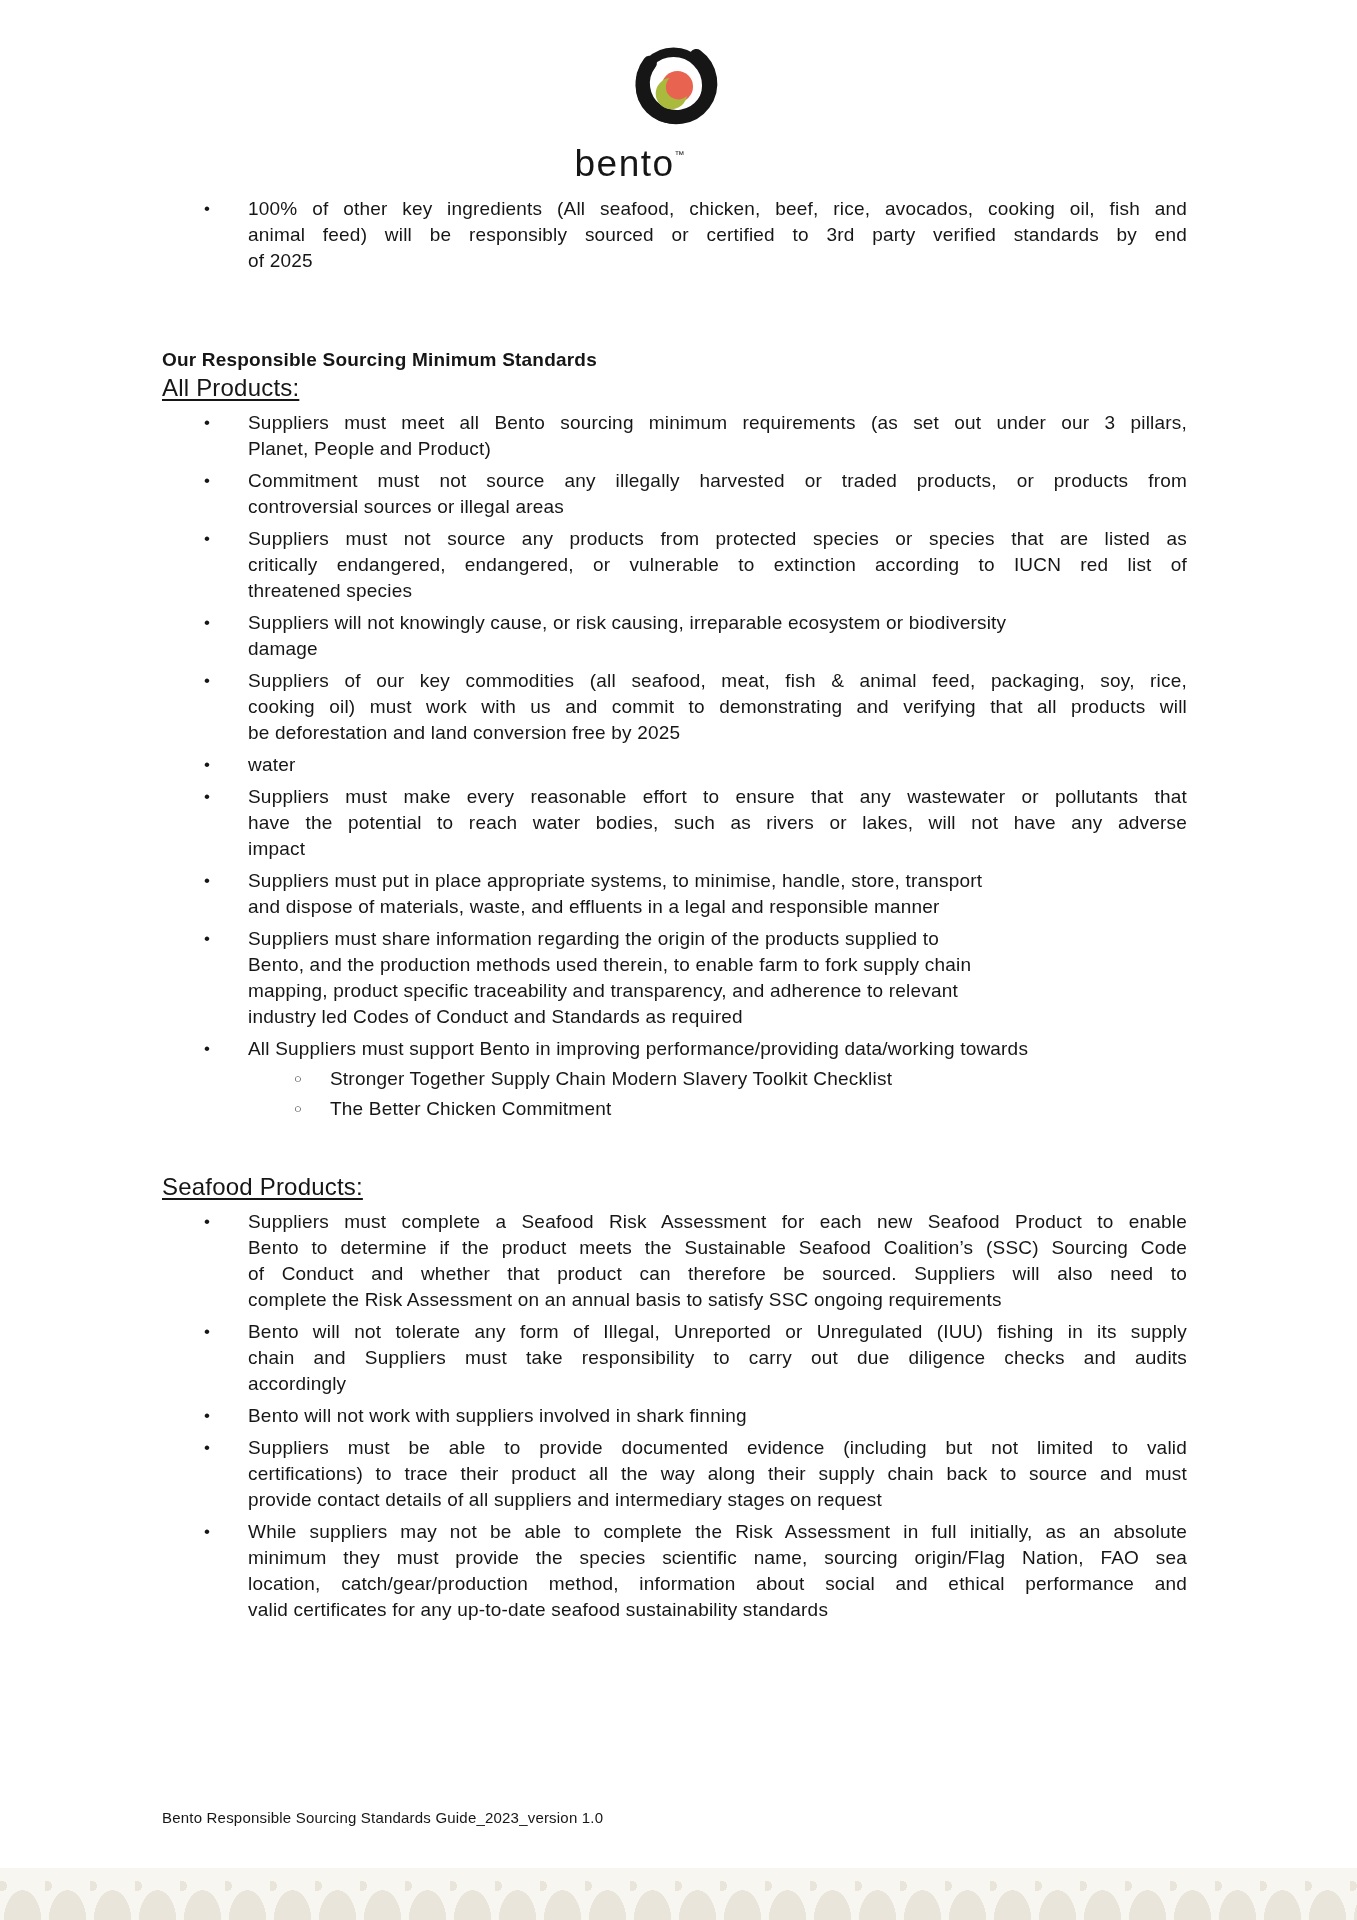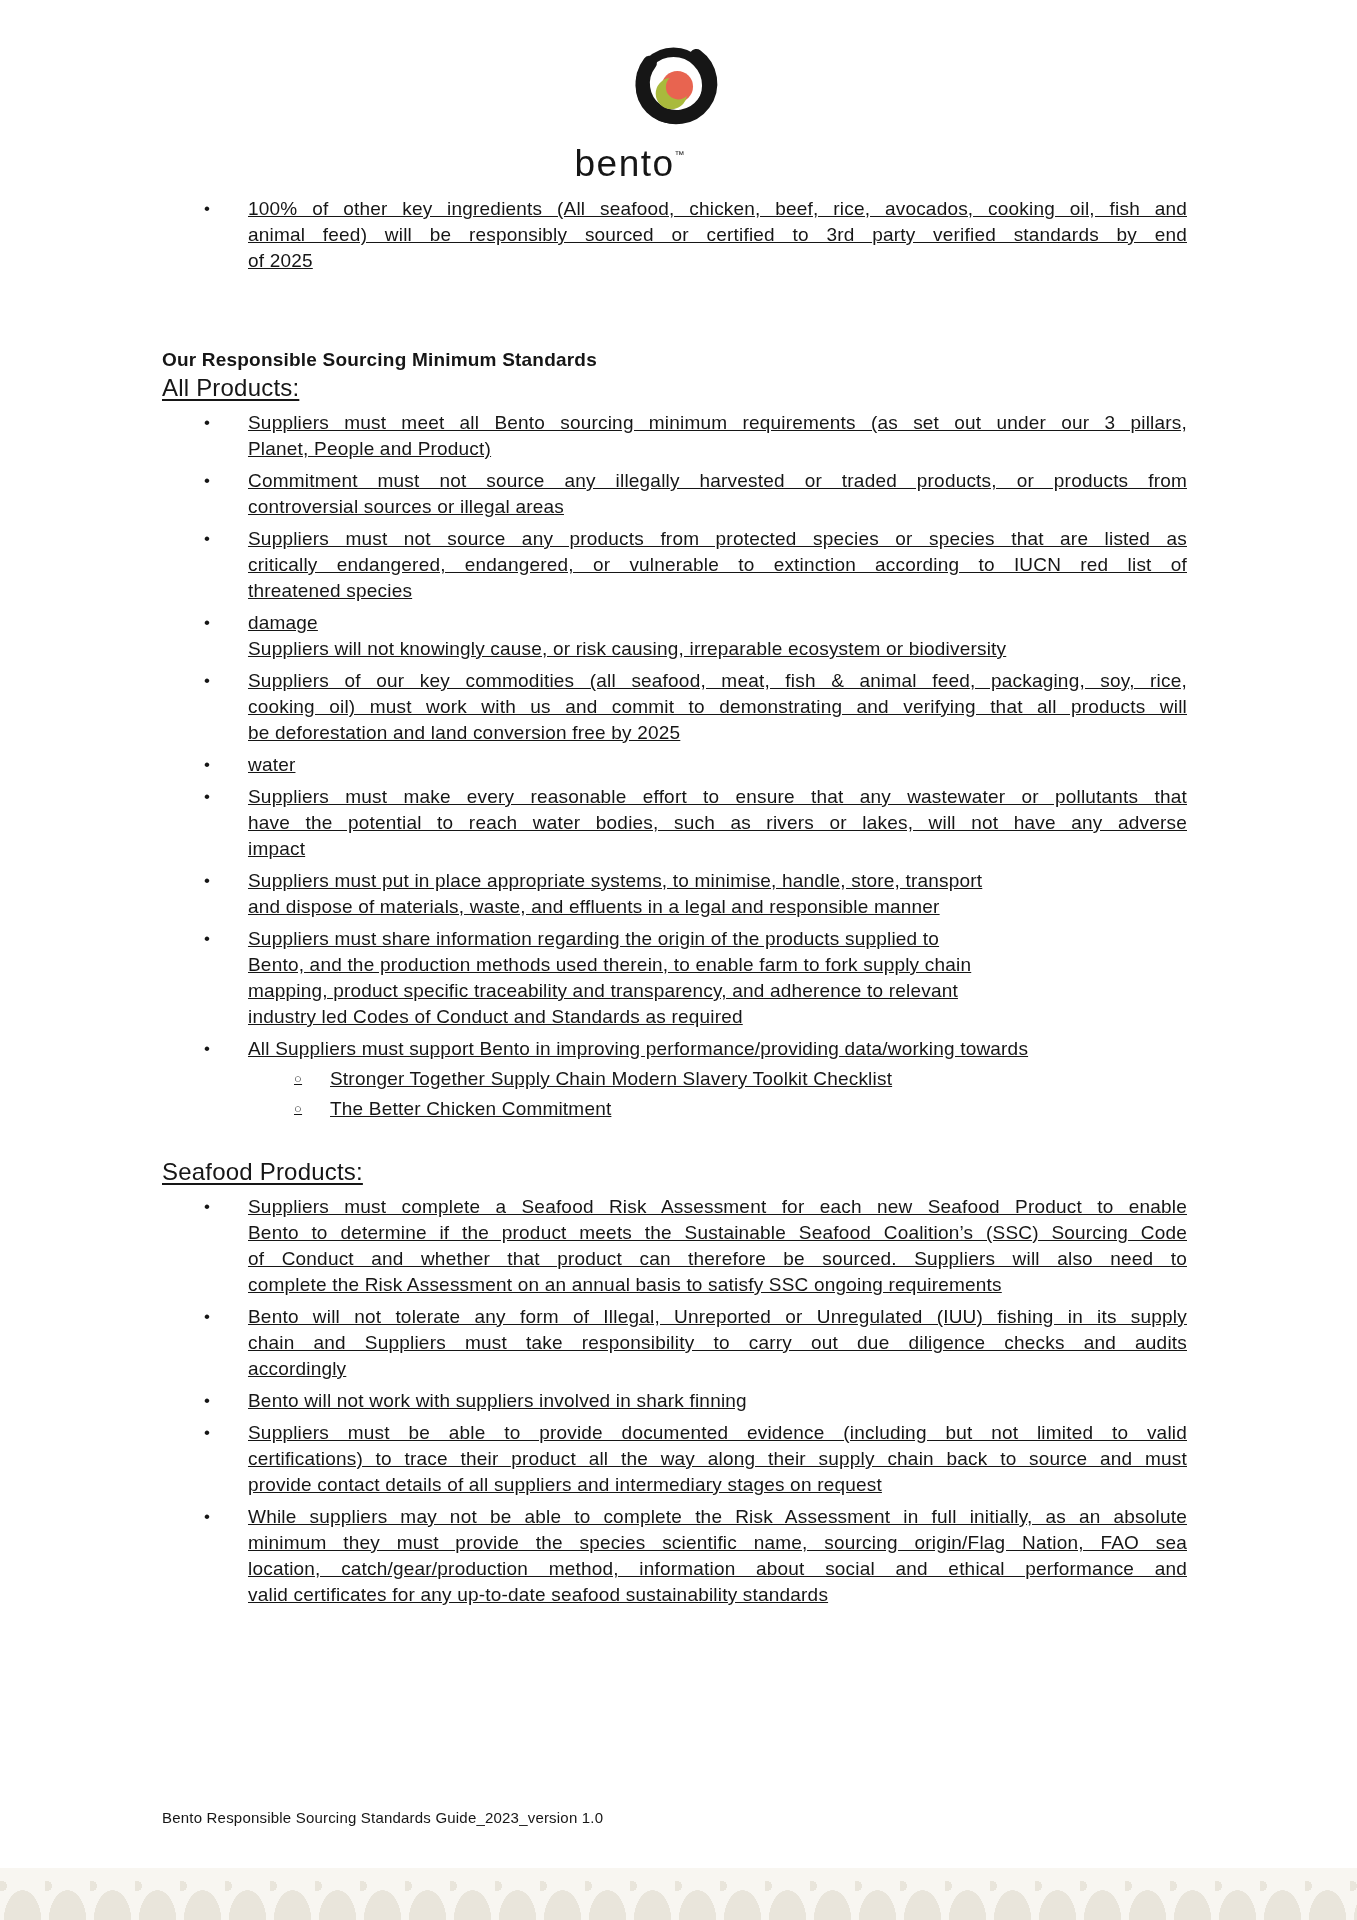--- a/index.html
+++ b/index.html
@@ -35,27 +35,27 @@
   .doc-heading{
     margin-top:72px;
     font-size:19px;line-height:28px;font-weight:bold;
   }
   .section-title{
     font-size:24px;line-height:28px;
     text-decoration:underline;
     text-underline-offset:3px;
   }
   .bullet-list{margin-top:8px;}
-  .section-title.second{margin-top:36px;}
+  .section-title.second{margin-top:51px;}
   .bullet-row{display:flex;margin-bottom:6px;}
   .marker{
     flex:0 0 86px;padding-left:42px;
     font-size:17px;line-height:26px;
   }
-  .bullet-body{flex:1;min-width:0;text-decoration:underline;}
+  .bullet-body{flex:1;min-width:0;}
   .line{font-size:19px;line-height:26px;white-space:normal;}
   .jl{text-align:justify;text-align-last:justify;}
   .sub-list{margin-top:2px;}
   .sub-row{display:flex;margin-top:4px;}
   .sub-marker{
     flex:0 0 82px;padding-left:46px;
     font-size:13px;line-height:26px;
   }
   .sub-body{flex:1;font-size:19px;line-height:26px;}
   
@@ -124,22 +124,22 @@
           <span class="marker">•</span>
           <div class="bullet-body">
             <div class="line jl">Suppliers must not source any products from protected species or species that are listed as</div>
             <div class="line jl">critically endangered, endangered, or vulnerable to extinction according to IUCN red list of</div>
             <div class="line">threatened species</div>
           </div>
         </div>
         <div class="bullet-row">
           <span class="marker">•</span>
           <div class="bullet-body">
+            <div class="line">Suppliers will not knowingly cause, or risk causing, irreparable ecosystem or biodiversity</div>
             <div class="line">damage</div>
-            <div class="line">Suppliers will not knowingly cause, or risk causing, irreparable ecosystem or biodiversity</div>
           </div>
         </div>
         <div class="bullet-row">
           <span class="marker">•</span>
           <div class="bullet-body">
             <div class="line jl">Suppliers of our key commodities (all seafood, meat, fish &amp; animal feed, packaging, soy, rice,</div>
             <div class="line jl">cooking oil) must work with us and commit to demonstrating and verifying that all products will</div>
             <div class="line">be deforestation and land conversion free by 2025</div>
           </div>
         </div>

